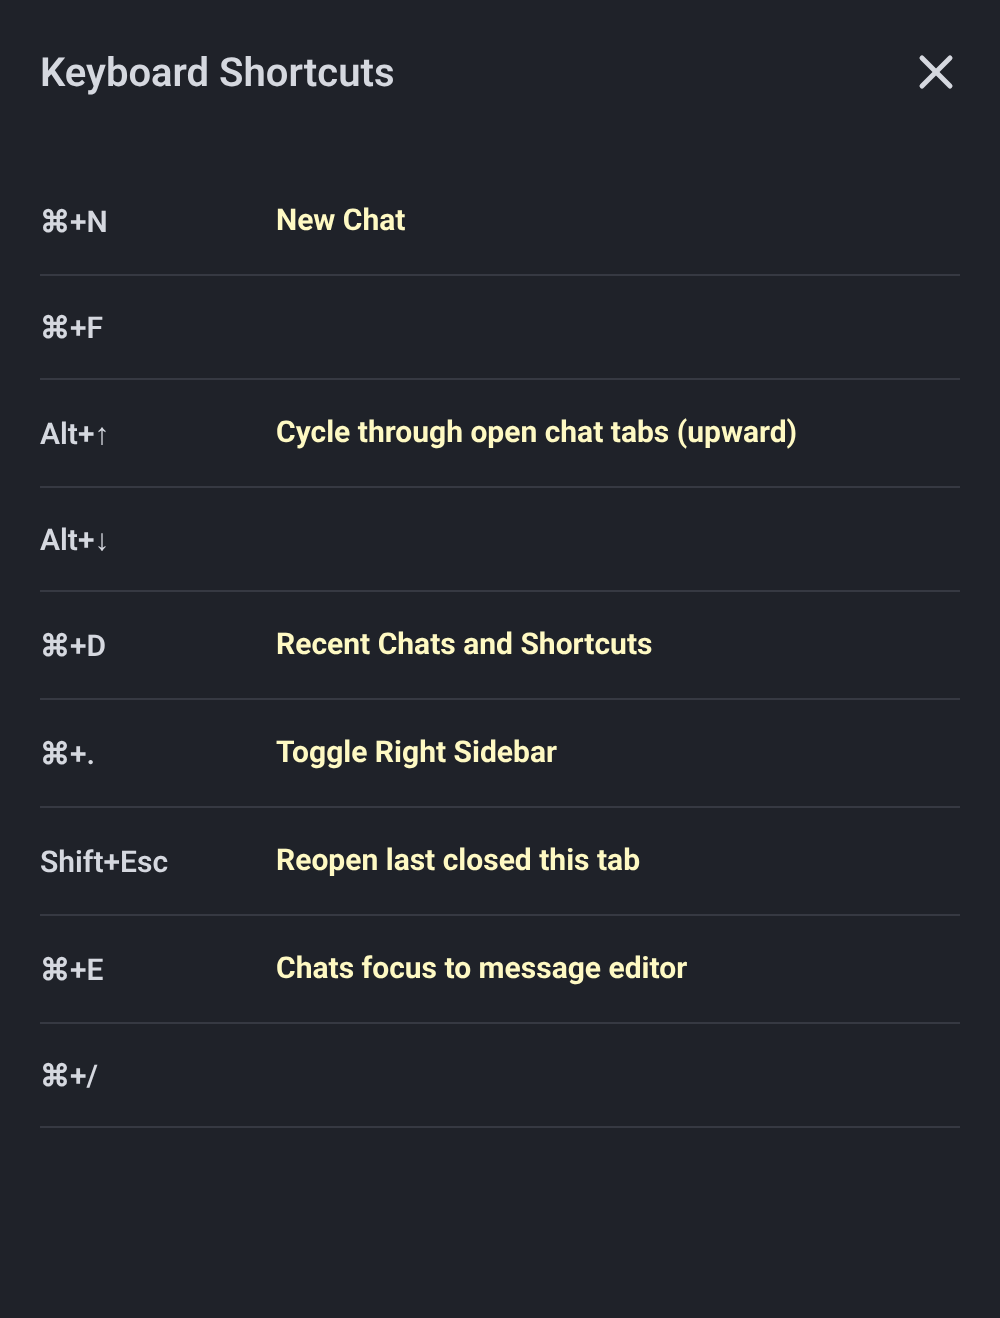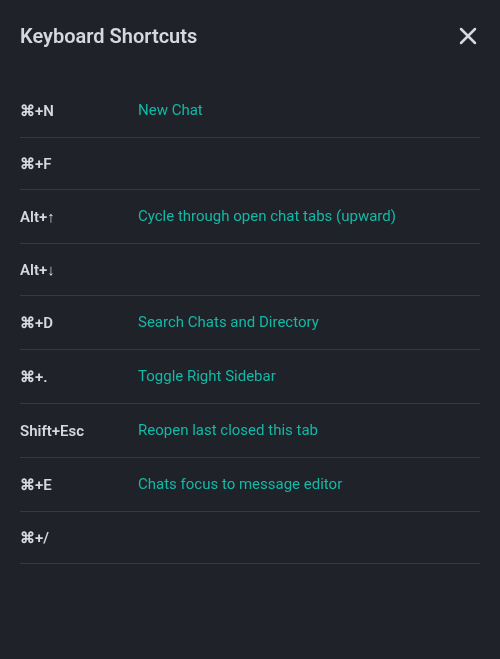--- a/index.html
+++ b/index.html
@@ -56,22 +56,23 @@
     .shortcut-key {
       flex: 0 0 118px;
       font-size: 15px;
       font-weight: 600;
       color: #d5d8df;
       white-space: nowrap;
     }
     .shortcut-desc {
       flex: 1;
       font-size: 15px;
-      color: #14b8a6;
+      color: #fef9c3;
       line-height: 1.4;
+      font-weight: bold;
     }
   </style>
 </head>
 <body>
 
 <div class="header">
   <div class="title">Keyboard Shortcuts</div>
   <div class="close-btn">
     <svg viewBox="0 0 18 18">
       <line x1="2" y1="2" x2="16" y2="16"></line>
@@ -90,21 +91,21 @@
   </div>
   <div class="shortcut-row">
     <div class="shortcut-key">Alt+↑</div>
     <div class="shortcut-desc">Cycle through open chat tabs (upward)</div>
   </div>
   <div class="shortcut-row">
     <div class="shortcut-key">Alt+↓</div>
   </div>
   <div class="shortcut-row">
     <div class="shortcut-key">⌘+D</div>
-    <div class="shortcut-desc">Search Chats and Directory</div>
+    <div class="shortcut-desc">Recent Chats and Shortcuts</div>
   </div>
   <div class="shortcut-row">
     <div class="shortcut-key">⌘+.</div>
     <div class="shortcut-desc">Toggle Right Sidebar</div>
   </div>
   <div class="shortcut-row">
     <div class="shortcut-key">Shift+Esc</div>
     <div class="shortcut-desc">Reopen last closed this tab</div>
   </div>
   <div class="shortcut-row">

